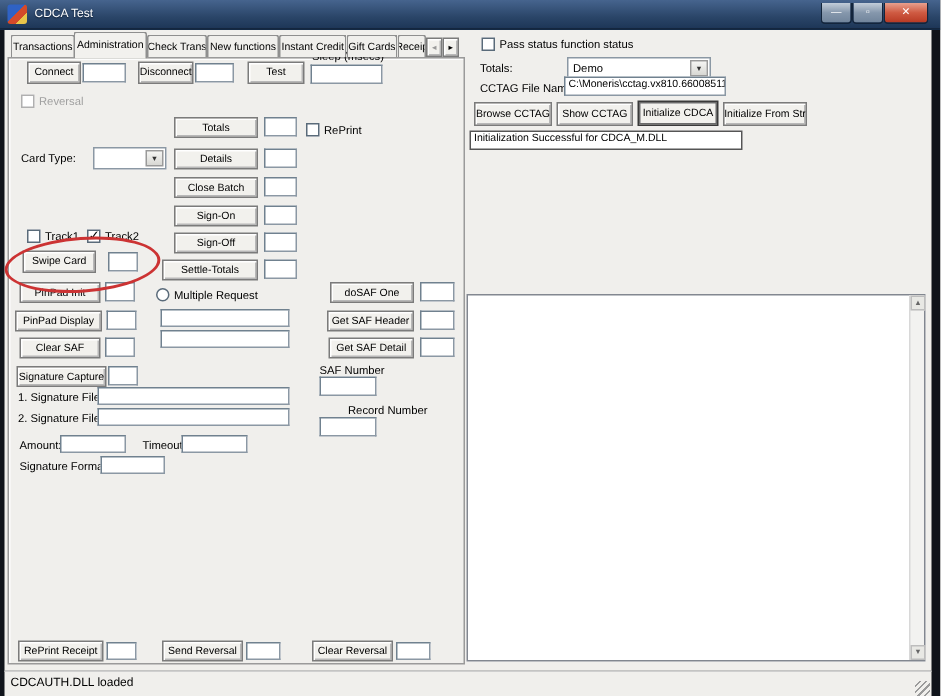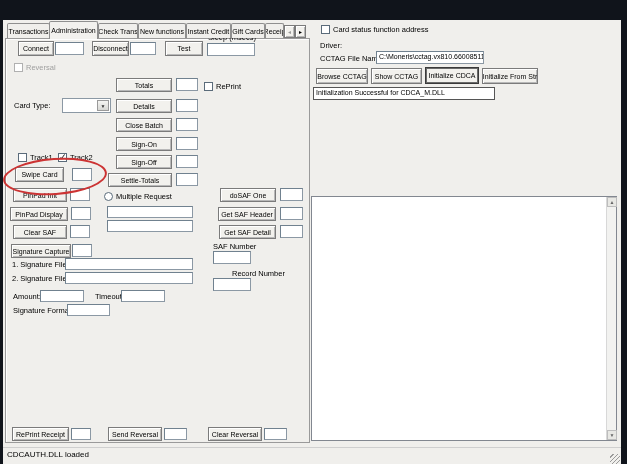--- a/index.html
+++ b/index.html
@@ -62,20 +62,33 @@
     border:1px solid #828790; }
   .vsb { position:absolute; right:0; top:0; bottom:0; width:10px; background:#f2f2f0; border-left:1px solid #d8d8d8; }
   .vsb .sbtn { position:absolute; left:0; width:10px; height:10px; background:#e8e8e4; border:1px solid #bdbdbd;
     display:flex; align-items:center; justify-content:center; font-size:5px; color:#666; }
 </style>
 </head>
 <body>
 
 <div id="root">
 
+  <div class="titlebar">
+    <div class="appicon"></div>
+    <div class="title">CDCA Test</div>
+    <div class="winbtn" style="left:547px;width:21px;">
+        <span>—</span>
+      </div>
+    <div class="winbtn" style="left:568px;width:21px;">
+        <span>▫</span>
+      </div>
+    <div class="winbtn close" style="left:589px;width:30px;">
+        <span>✕</span>
+      </div>
+  </div>
 
   <div class="client">
 
     <div class="tabpage"></div>
 
     <div class="tab" style="left:4px;width:43px;">Transactions</div>
     <div class="tab active" style="left:46px;width:49px;">Administration</div>
     <div class="tab" style="left:95px;width:40px;">Check Trans</div>
     <div class="tab" style="left:135px;width:48px;">New functions</div>
     <div class="tab" style="left:183px;width:45px;">Instant Credit</div>
@@ -175,23 +188,27 @@
     <div class="f" style="left:210px;top:258px;width:38px;height:13px;"></div>
 
     <div class="b" style="left:9px;top:407px;width:57px;height:14px;">RePrint Receipt</div>
     <div class="f" style="left:68px;top:408px;width:20px;height:12px;"></div>
     <div class="b" style="left:105px;top:407px;width:54px;height:14px;">Send Reversal</div>
     <div class="f" style="left:161px;top:408px;width:23px;height:12px;"></div>
     <div class="b" style="left:205px;top:407px;width:54px;height:14px;">Clear Reversal</div>
     <div class="f" style="left:261px;top:408px;width:23px;height:12px;"></div>
 
     <div class="cb" style="left:318px;top:5px;"></div>
-    <div class="lb" style="left:330px;top:5px;">Card status function address</div>
-
-    <div class="lb" style="left:317px;top:21px;">Driver:</div>
+    <div class="lb" style="left:330px;top:5px;">Pass status function status</div>
+
+    <div class="lb" style="left:317px;top:21px;">Totals:</div>
+    <div class="dd" style="left:375px;top:18px;width:96px;height:15px;">
+      <span class="val">Demo</span>
+      <span class="arr">▼</span>
+    </div>
 
     <div class="lb" style="left:317px;top:34px;">CCTAG File Name:</div>
     <div class="f" style="left:373px;top:31px;width:108px;height:13px;">C:\Moneris\cctag.vx810.66008511</div>
 
     <div class="b" style="left:313px;top:48px;width:52px;height:16px;">Browse CCTAG</div>
     <div class="b" style="left:368px;top:48px;width:51px;height:16px;">Show CCTAG</div>
     <div class="b focused" style="left:422px;top:47px;width:54px;height:17px;">Initialize CDCA</div>
     <div class="b" style="left:479px;top:48px;width:56px;height:16px;">Initialize From Str</div>
 
     <div class="f" style="left:310px;top:67px;width:182px;height:13px;border-color:#555;">Initialization Successful for CDCA_M.DLL</div>

